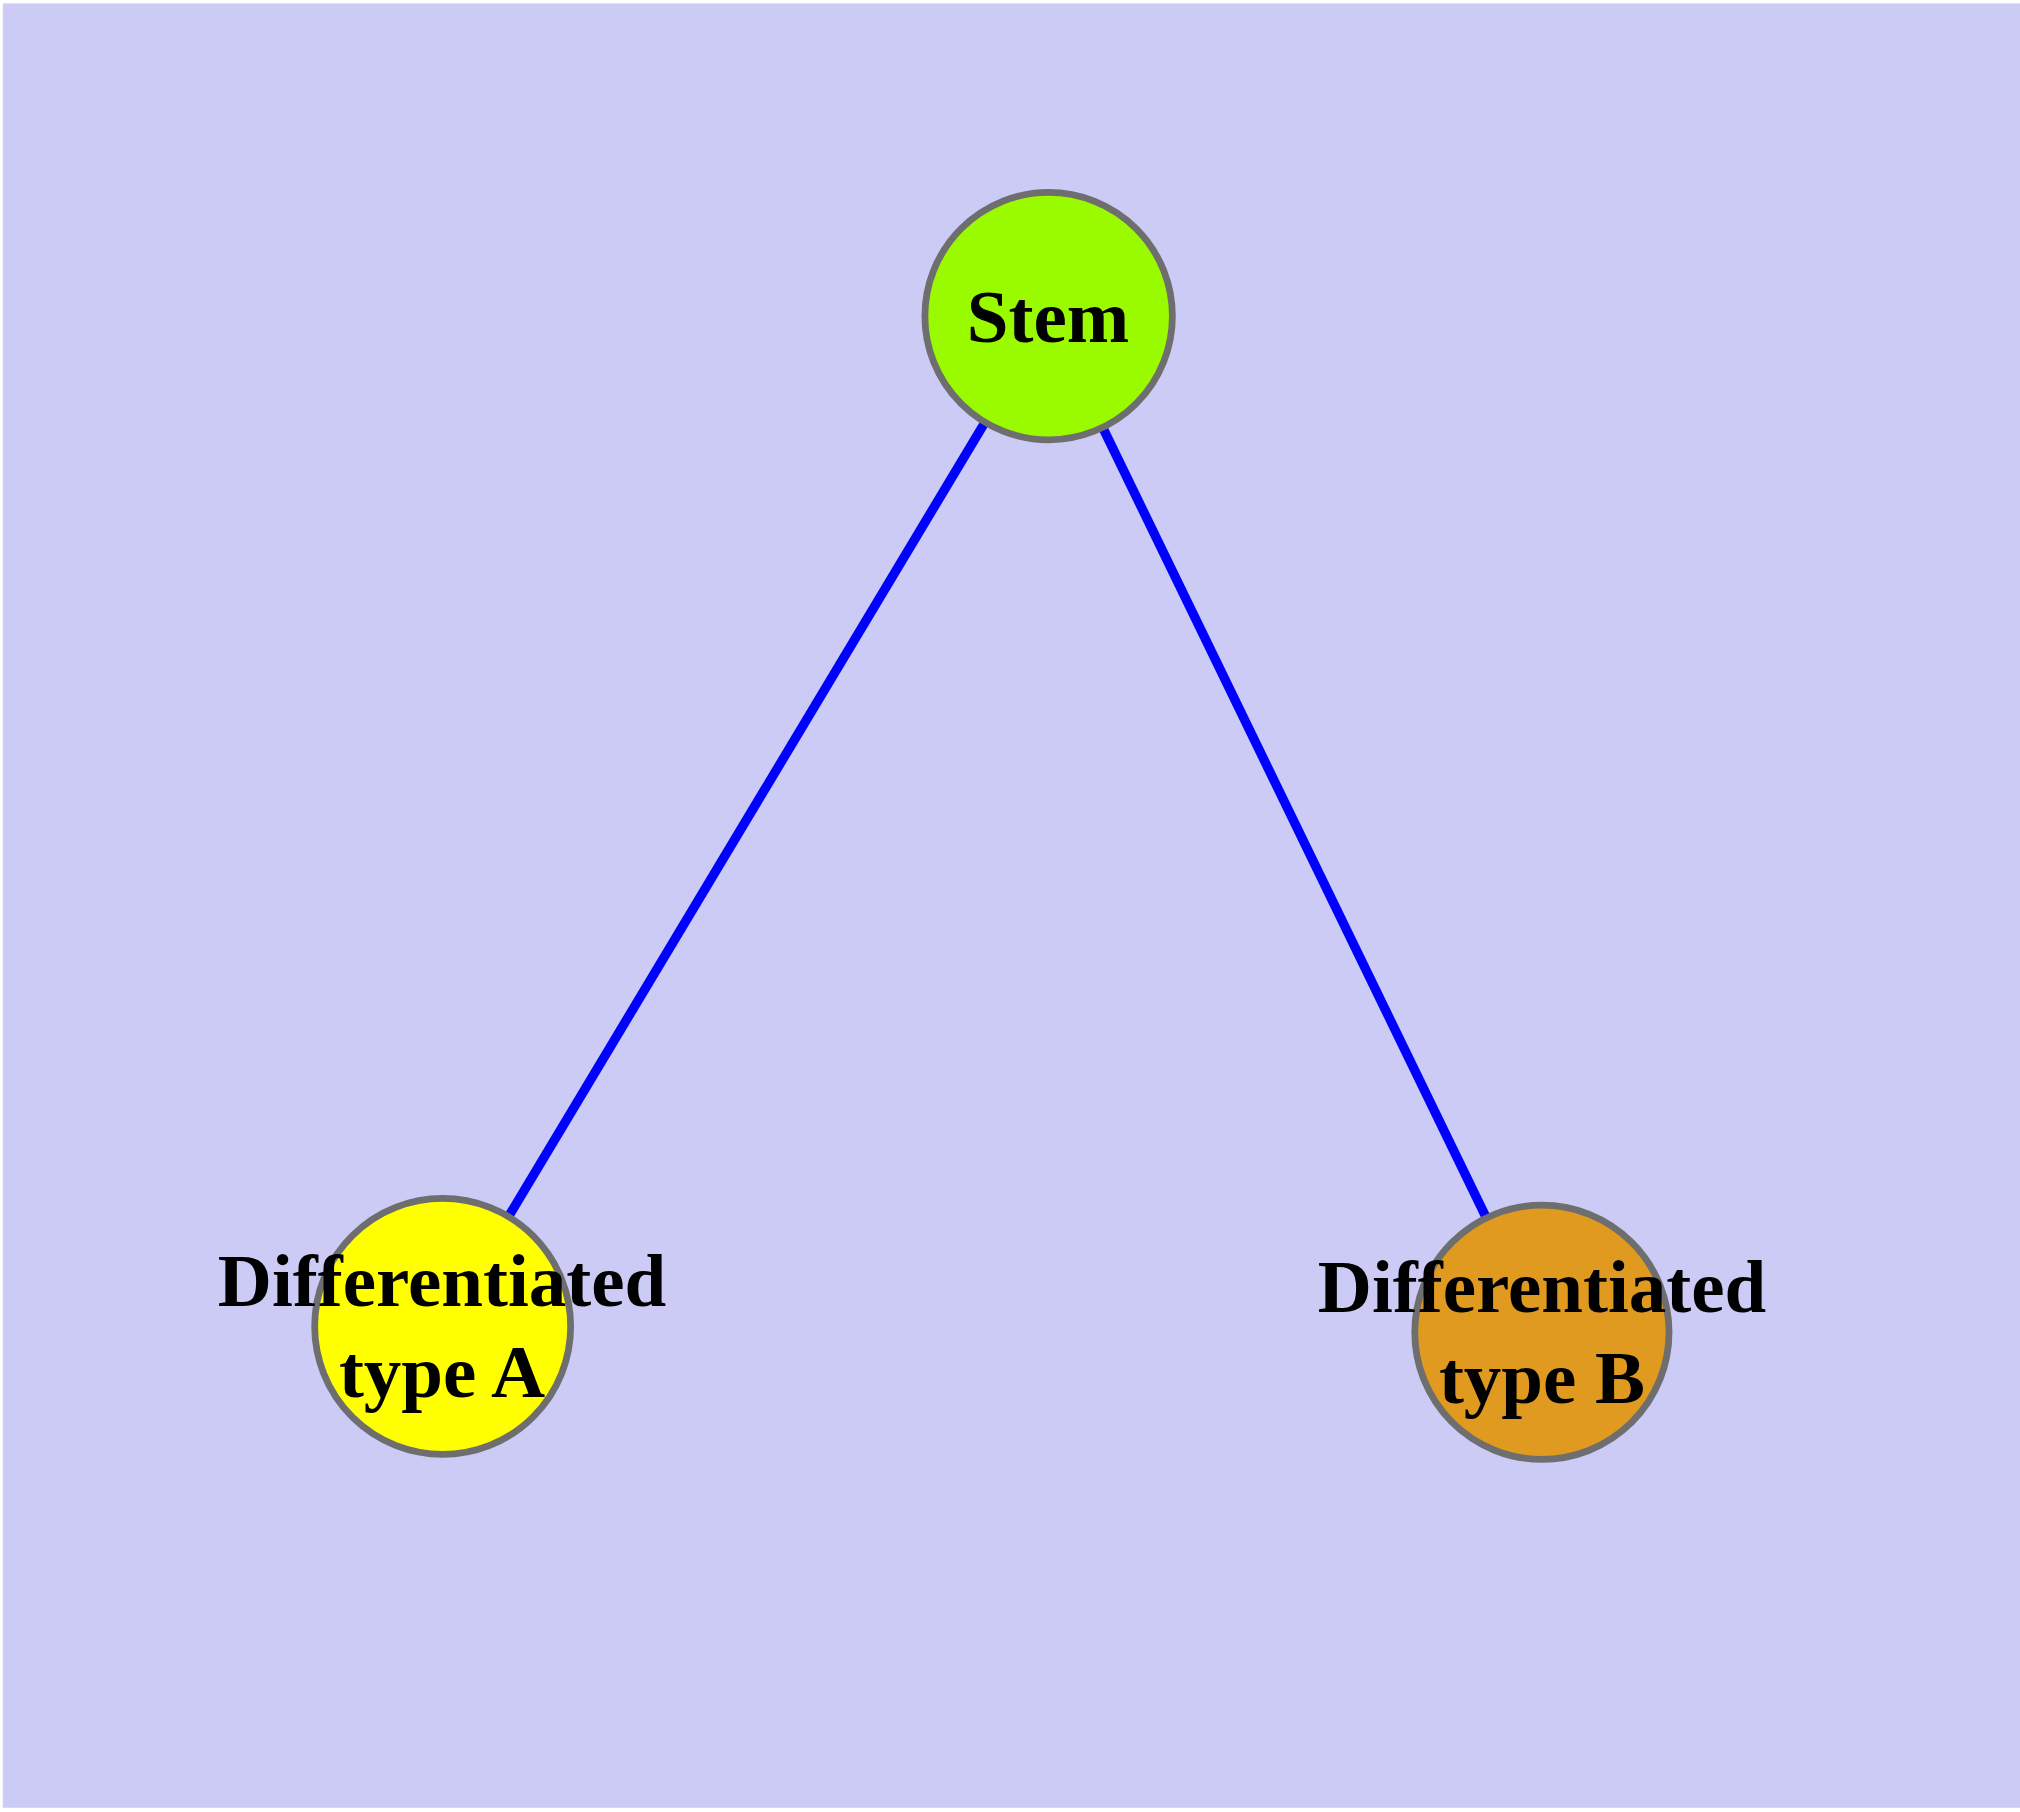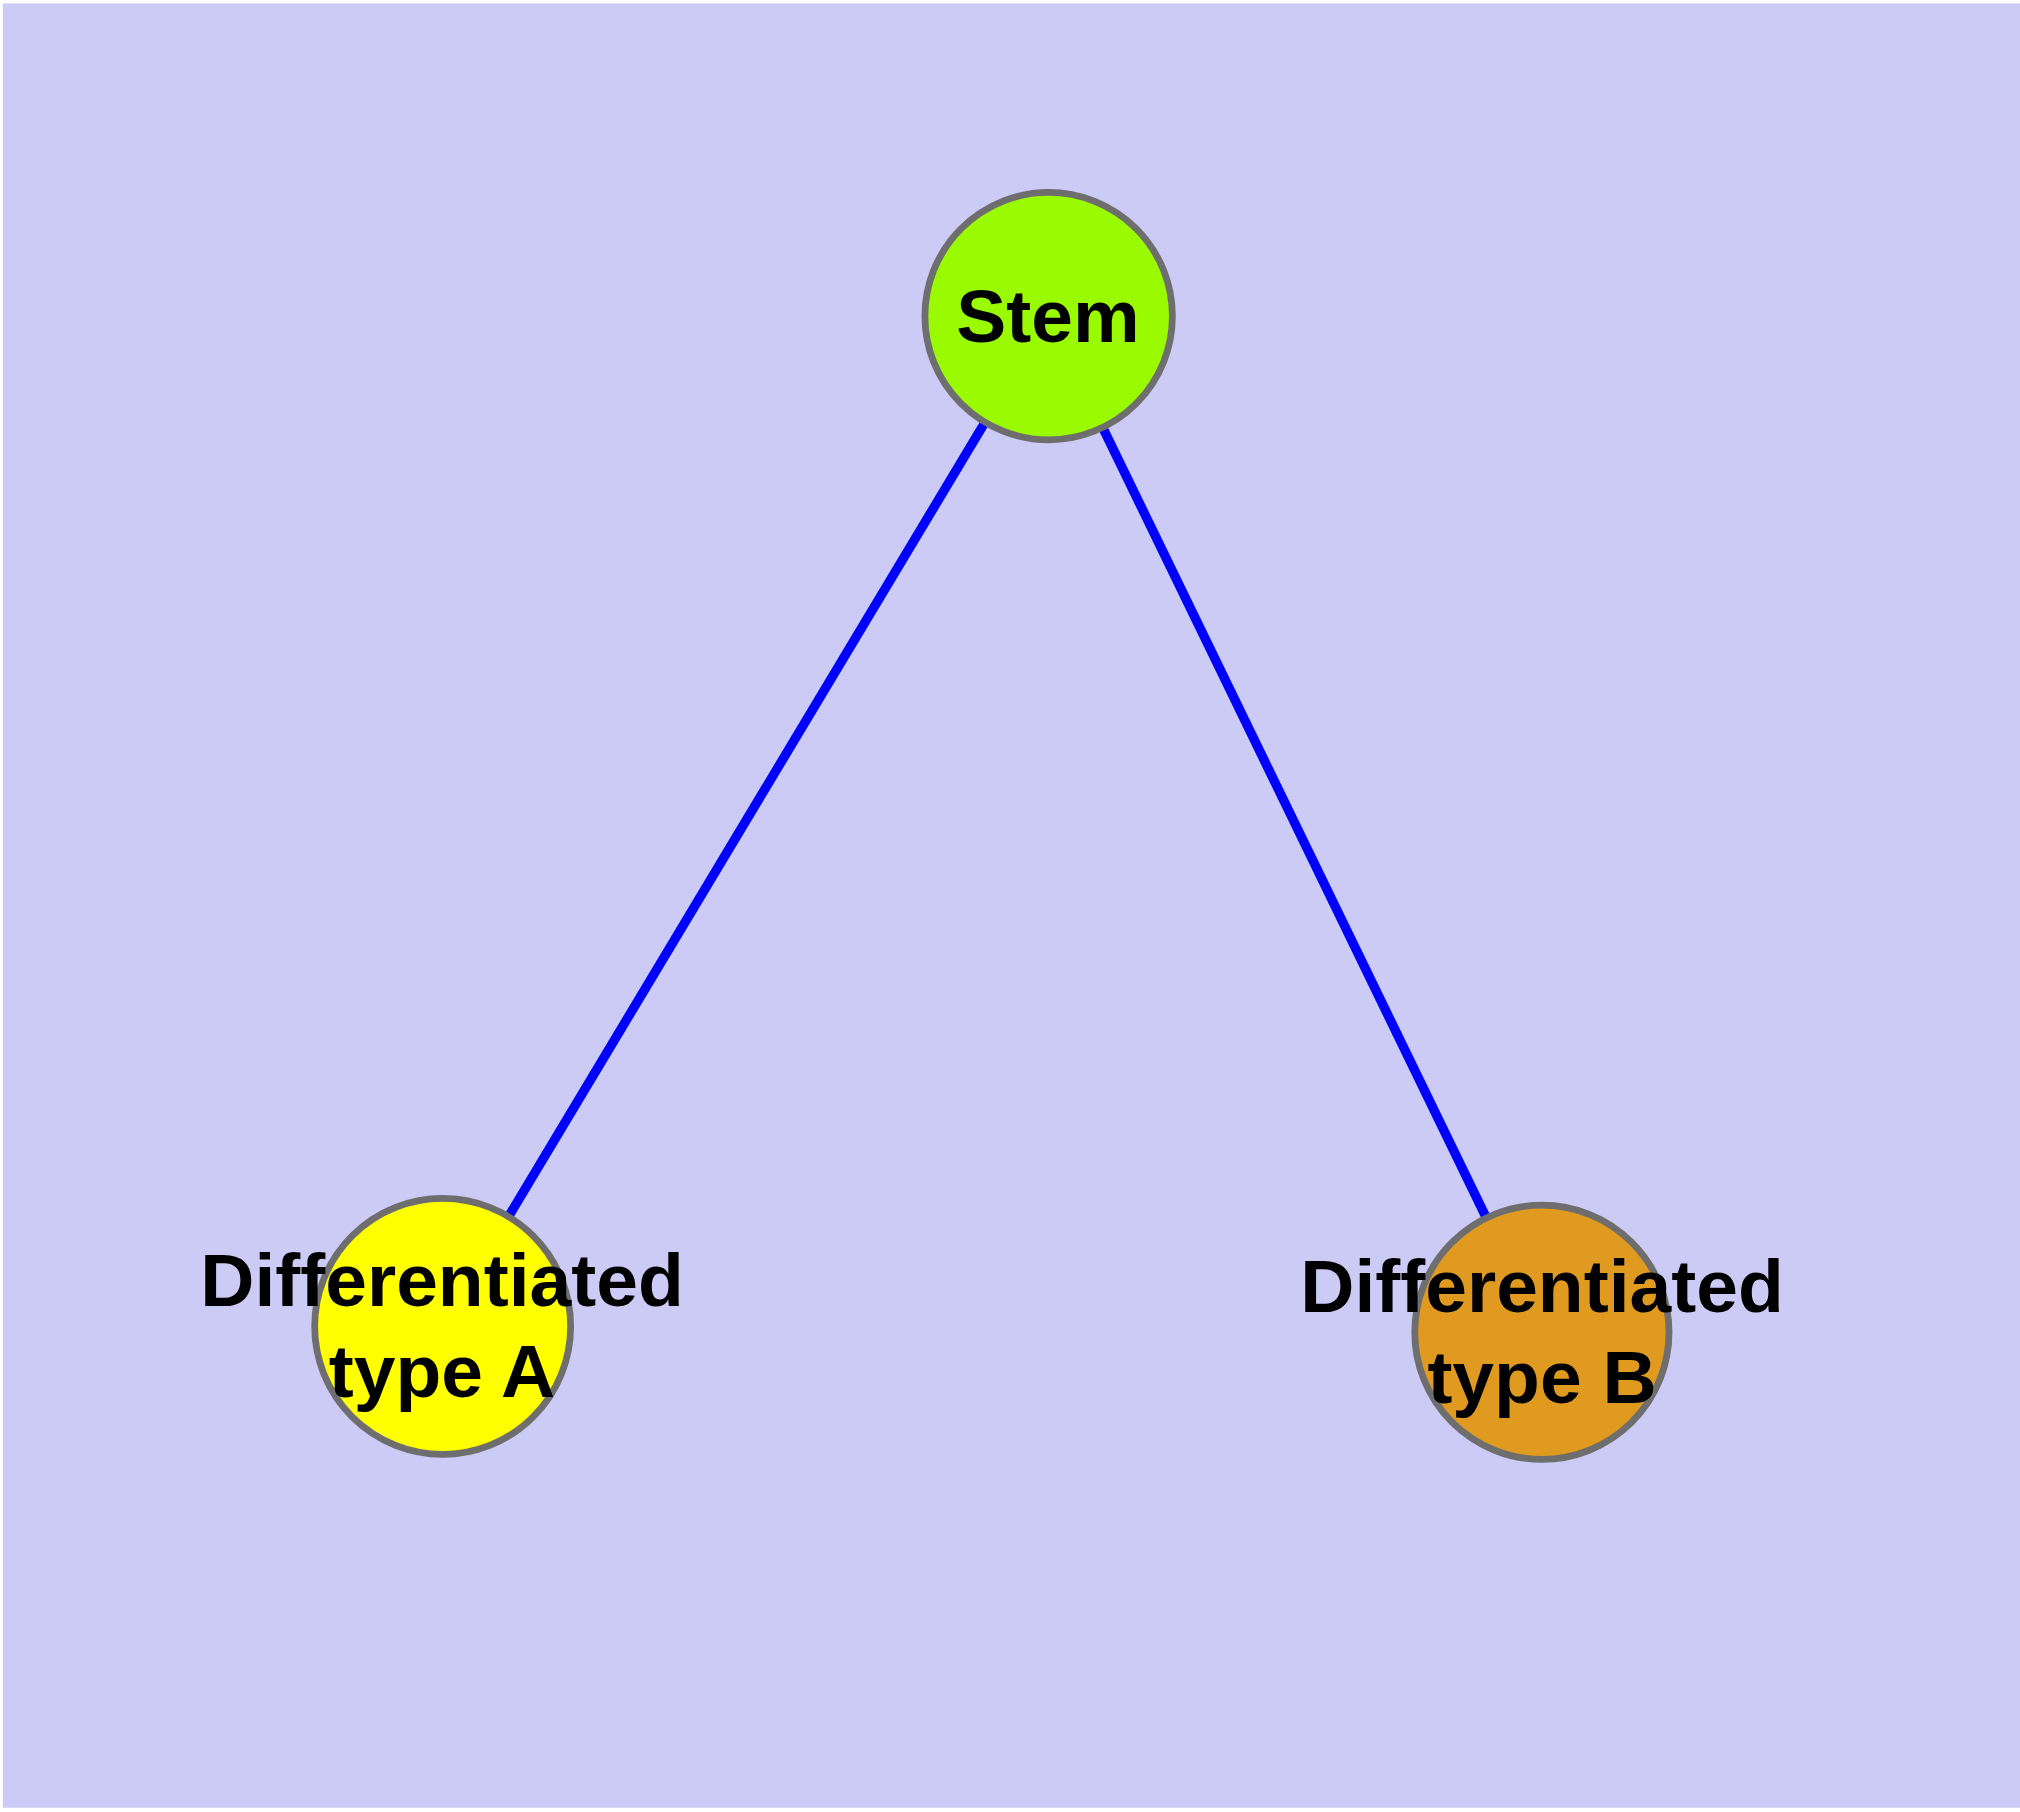--- a/index.html
+++ b/index.html
@@ -5,21 +5,21 @@
   html, body {
     margin: 0;
     padding: 0;
     background: #ffffff;
   }
   .stage {
     position: relative;
     width: 2021px;
     height: 1812px;
     overflow: hidden;
-    font-family: Liberation Sans, sans-serif;
+    font-family: Liberation Serif, serif;
   }
   .graph-svg {
     position: absolute;
     left: 0;
     top: 0;
     display: block;
   }
   .node-label {
     position: absolute;
     transform: translate(-50%, -50%);

